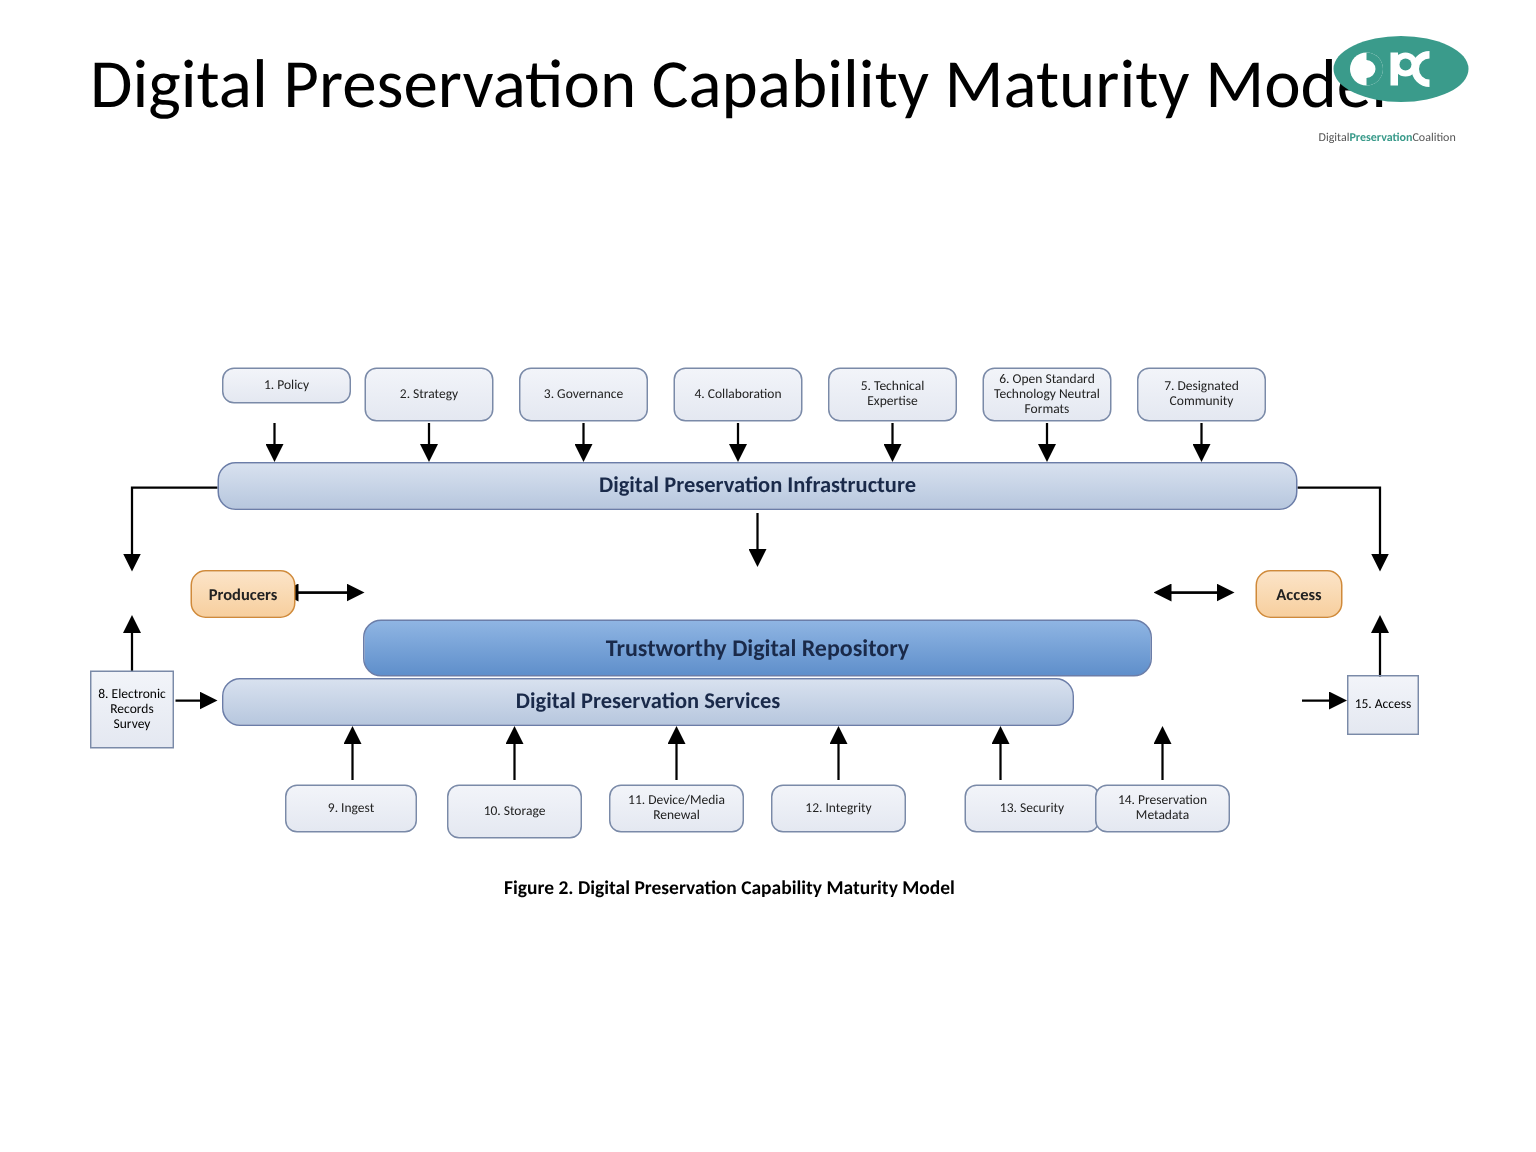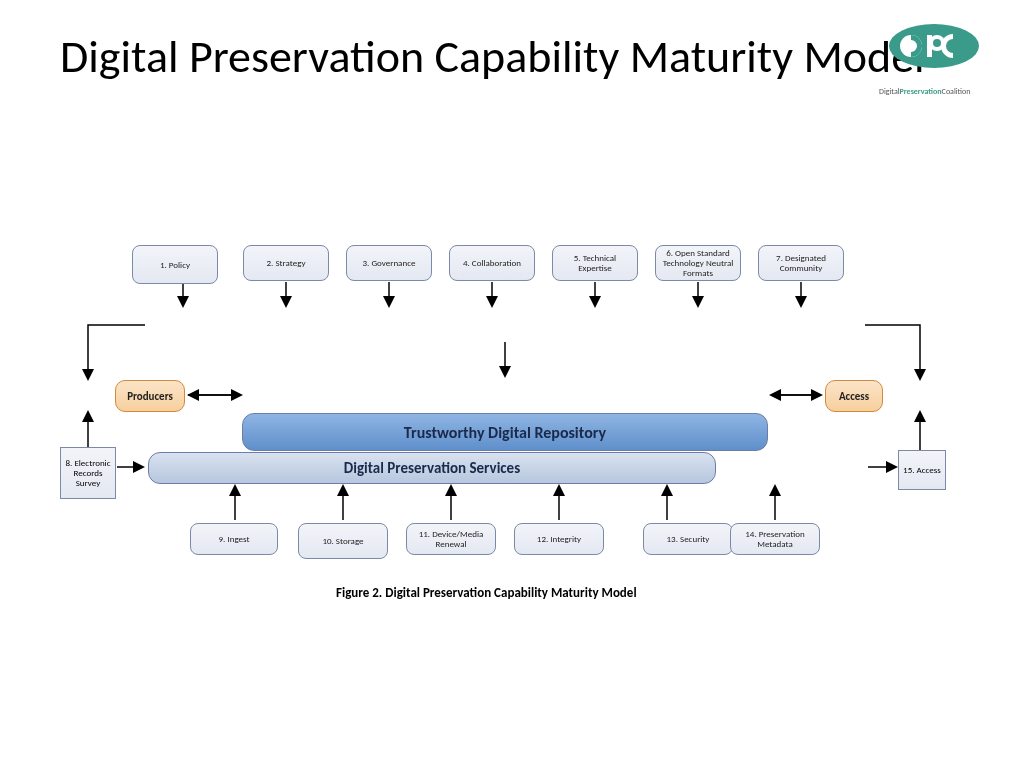--- a/index.html
+++ b/index.html
@@ -8,21 +8,21 @@
   .logo { position: absolute; top: 20px; right: 35px; width: 110px; }
   .logo-svg { width: 110px; height: 60px; }
   .logo-text { font-size: 8px; color: #555; margin-top: 2px; }
   .logo-text .b { color: #3a9b8b; font-weight: bold; }
   .diagram { position: absolute; top: 245px; left: 60px; width: 900px; height: 400px; }
   .box { position: absolute; border: 1px solid #7a8aa8; border-radius: 8px; background: linear-gradient(#f2f4f9,#e4e8f1); display: flex; align-items: center; justify-content: center; text-align: center; padding: 3px 6px; font-size: 9px; color: #222; line-height: 1.1; }
   .bar { position: absolute; border-radius: 12px; display: flex; align-items: center; justify-content: center; font-weight: bold; color: #1a2a4a; font-size: 15px; border: 1px solid #6b7da8; }
   .bar-infra { background: linear-gradient(#d8e1ef,#b7c7de); }
   .bar-repo { background: linear-gradient(#8fb5e3,#5f8fcb); margin-top: 36px; }
   .bar-serv { background: linear-gradient(#d8e1ef,#b7c7de); }
-  .endbox { position: absolute; border: 1px solid #d08a3a; border-radius: 10px; background: linear-gradient(#fce4c8,#f7cf9e); display: flex; align-items: center; justify-content: center; font-weight: bold; font-size: 11px; color: #222; }
+  .endbox { position: absolute; border: 1px solid #d08a3a; border-radius: 10px; background: linear-gradient(#fce4c8,#f7cf9e); display: flex; align-items: center; justify-content: center; font-weight: bold; font-size: 11px; color: #222; margin-left: 12px; }
   .sqbox { position: absolute; border: 1px solid #7a8aa8; background: linear-gradient(#f2f4f9,#e4e8f1); display: flex; align-items: center; justify-content: center; text-align: center; font-size: 9px; padding: 4px; line-height: 1.1; }
   .caption { position: absolute; font-weight: bold; font-size: 13px; color: #000; padding-left: 16px; }
   svg.arrows { position: absolute; top:0; left:0; width:900px; height:400px; pointer-events:none; }
 </style>
 </head>
 <body>
 
 <div class="title">Digital Preservation Capability Maturity Model</div>
 
 <div class="logo">
@@ -80,28 +80,29 @@
     <line x1="808" y1="222" x2="835" y2="222" stroke="#000" stroke-width="1.5" marker-end="url(#ah)"></line>
 
     <line x1="175" y1="275" x2="175" y2="242" stroke="#000" stroke-width="1.5" marker-end="url(#ah)"></line>
     <line x1="283" y1="275" x2="283" y2="242" stroke="#000" stroke-width="1.5" marker-end="url(#ah)"></line>
     <line x1="391" y1="275" x2="391" y2="242" stroke="#000" stroke-width="1.5" marker-end="url(#ah)"></line>
     <line x1="499" y1="275" x2="499" y2="242" stroke="#000" stroke-width="1.5" marker-end="url(#ah)"></line>
     <line x1="607" y1="275" x2="607" y2="242" stroke="#000" stroke-width="1.5" marker-end="url(#ah)"></line>
     <line x1="715" y1="275" x2="715" y2="242" stroke="#000" stroke-width="1.5" marker-end="url(#ah)"></line>
   </svg>
 
-  <div class="box" style="left:72px;top:0;width:86px;height:39px">1. Policy</div>
+  <div class="box" style="left:88px;top:0;width:86px;height:24px">1. Policy</div>
   <div class="box" style="left:183px;top:0;width:86px;height:36px">2. Strategy</div>
   <div class="box" style="left:286px;top:0;width:86px;height:36px">3. Governance</div>
   <div class="box" style="left:389px;top:0;width:86px;height:36px">4. Collaboration</div>
   <div class="box" style="left:492px;top:0;width:86px;height:36px">5. Technical Expertise</div>
   <div class="box" style="left:595px;top:0;width:86px;height:36px">6. Open Standard Technology Neutral Formats</div>
   <div class="box" style="left:698px;top:0;width:86px;height:36px">7. Designated Community</div>
 
+  <div class="bar bar-infra" style="left:85px;top:63px;width:720px;height:32px">Digital Preservation Infrastructure</div>
   <div class="bar bar-repo" style="left:182px;top:132px;width:526px;height:38px;font-size:16px">Trustworthy Digital Repository</div>
   <div class="bar bar-serv" style="left:88px;top:207px;width:568px;height:32px">Digital Preservation Services</div>
 
   <div class="endbox" style="left:55px;top:135px;width:70px;height:32px">Producers</div>
   <div class="endbox" style="left:765px;top:135px;width:58px;height:32px">Access</div>
 
   <div class="sqbox" style="left:0;top:202px;width:56px;height:52px">8. Electronic Records Survey</div>
   <div class="sqbox" style="left:838px;top:205px;width:48px;height:40px">15. Access</div>
 
   <div class="box" style="left:130px;top:278px;width:88px;height:32px">9. Ingest</div>

